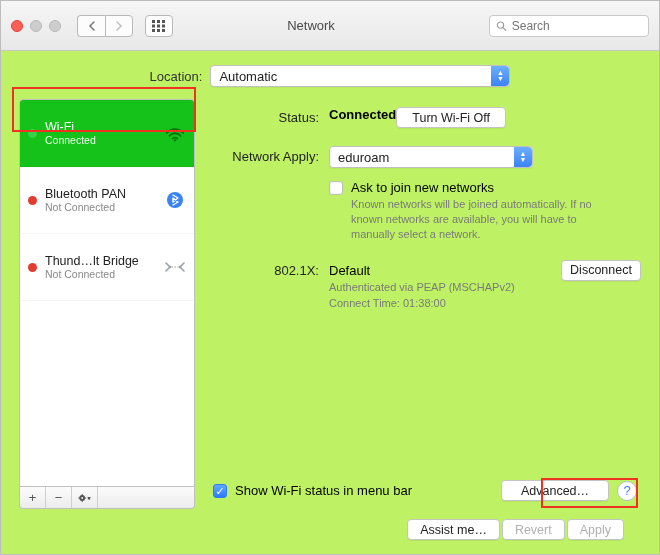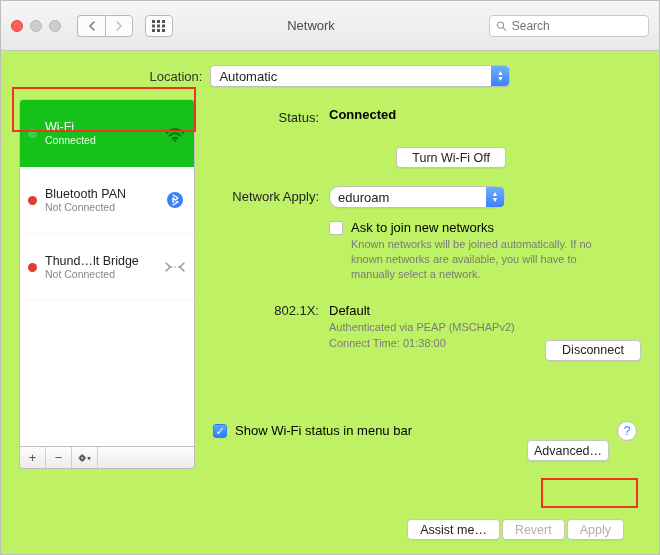--- a/index.html
+++ b/index.html
@@ -127,33 +127,33 @@
   }
   .row { display: flex; margin-bottom: 4px; }
   .row .lbl { width: 120px; text-align: right; padding-right: 10px; color: #222; font-size: 13px; padding-top:3px;}
   .row .val { flex: 1; }
   .bold { font-weight: 600; }
   .desc { font-size: 11px; color: #7a7a7a; line-height: 1.35; margin-top: 2px; max-width: 260px;}
   .pushbtn {
     background: #fff; border: 1px solid #c4c4c4; border-radius: 4px;
     height: 21px; padding: 0 12px; font-size: 12.5px; color: #222;
     box-shadow: 0 1px 0 rgba(0,0,0,.05);
-    display:inline-flex; align-items:center; justify-content:center;margin-top:40px;
+    display:inline-flex; align-items:center; justify-content:center;
   }
   .pushbtn.disabled { color: #b0b0b0; }
   .checkbox { display: flex; align-items: flex-start; gap: 8px; }
   .cb {
     width: 14px; height: 14px; border- 1px solid #bbb; border-radius: 3px; background:#fff;
     display:flex; align-items:center; justify-content:center; flex-shrink:0; margin-top:1px;
     border:1px solid #bbb;
   }
   .cb.checked { background: linear-gradient(#61a8ff,#2e7cff); border-color:#2e7cff; color:#fff; font-size:11px; }
   .status-row .val { display: flex; align-items: flex-start; gap: 12px; }
   .status-row .status-texts { flex:1 }
-  .netname-row .popup { width: 176px; border-radius: 10px; }
+  .netname-row .popup { width: 204px; }
   .section-gap { height: 14px; }
 
   .bottombar {
     display: flex; align-items: center; padding: 6px 4px 8px 4px; gap: 8px;
   }
   .bottombar .spacer { flex:1; }
   .helpbtn {
     width: 20px; height:20px; border:1px solid #bcbcbc; border-radius:50%;
     display:flex; align-items:center; justify-content:center;
     color:#4a7dff; background:#fff; font-size:13px;
@@ -342,33 +342,33 @@
       <div class="section-gap"></div>
 
       <div class="row">
         <div class="lbl">802.1X:</div>
         <div class="val" style="display:flex; align-items:flex-start; gap:12px">
           <div style="flex:1">
             <div style="padding-top:3px">Default</div>
             <div class="desc">Authenticated via PEAP (MSCHAPv2)</div>
             <div class="desc">Connect Time: 01:38:00</div>
           </div>
-          <button class="pushbtn" style="width:96px">Disconnect</button>
+          <button class="pushbtn" style="width:80px">Disconnect</button>
         </div>
       </div>
 
       <div style="flex:1"></div>
 
       <div class="bottombar">
         <div class="checkbox">
           <div class="cb checked">✓</div>
           <span>Show Wi-Fi status in menu bar</span>
         </div>
         <div class="spacer"></div>
-        <button class="pushbtn" style="width:82px">Advanced…</button>
+        <button class="pushbtn" style="width:108px">Advanced…</button>
         <div class="helpbtn">
           <span>?</span>
         </div>
       </div>
 
     </div>
 
   </div>
 
   <div class="footer">

